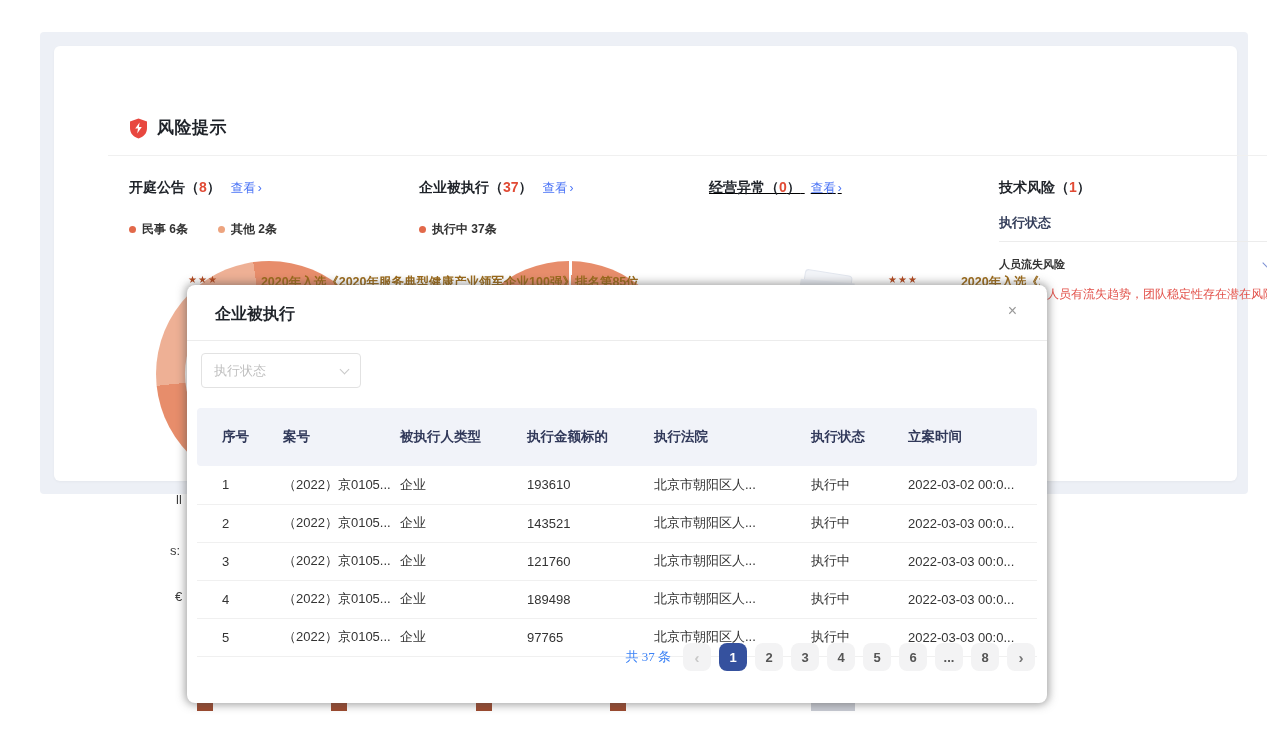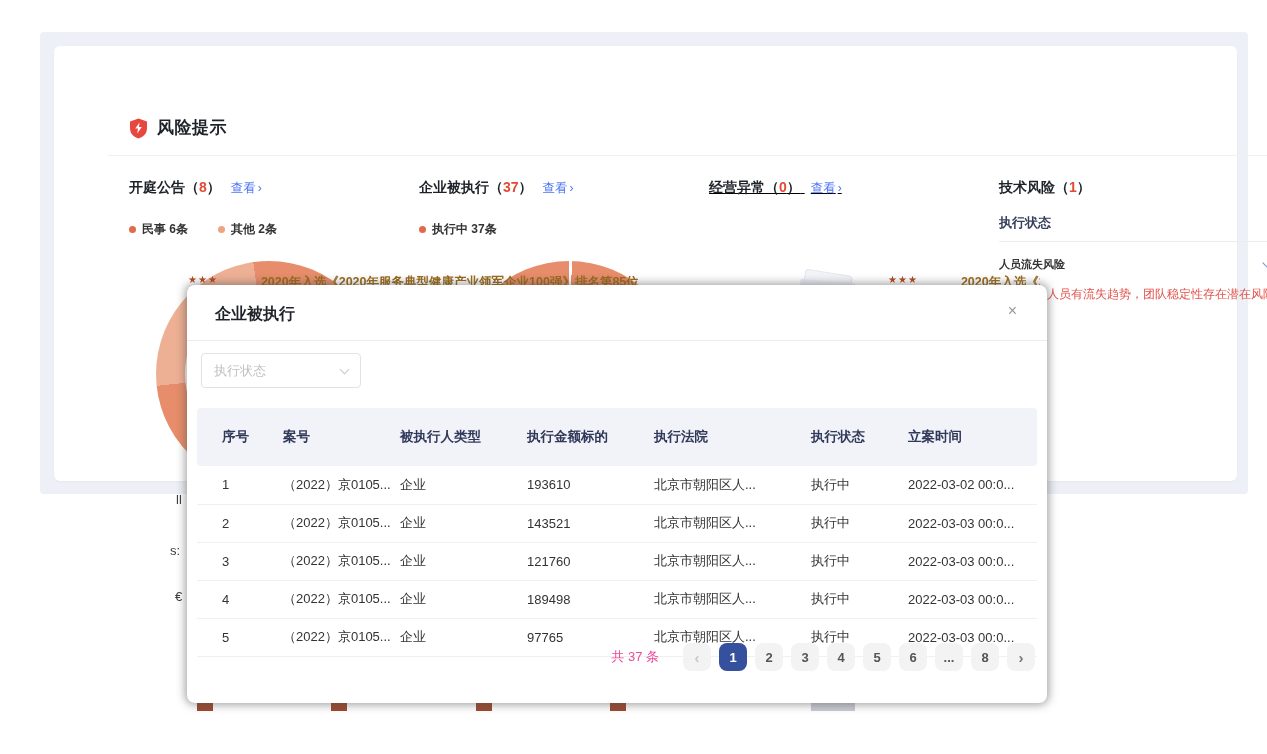--- a/index.html
+++ b/index.html
@@ -63,21 +63,21 @@
   .filter-placeholder{font-size:13px;color:#bfbfbf;}
   .filter-caret{width:7px;height:7px;border-left:1.4px solid #c9c9c9;border-bottom:1.4px solid #c9c9c9;transform:rotate(-45deg);margin-top:-3px;}
 
   .mtable{position:absolute;left:10px;top:123px;width:840px;border-collapse:collapse;table-layout:fixed;}
   .mtable th{background:#f1f3f9;height:58px;text-align:left;padding:0 0 0 25px;font-size:13.5px;font-weight:700;color:#31395a;white-space:nowrap;}
   .mtable th:first-child{border-radius:4px 0 0 4px;}
   .mtable th:last-child{border-radius:0 4px 4px 0;}
   .mtable td{height:38px;padding:0 0 0 25px;font-size:13px;color:#333;white-space:nowrap;border-bottom:1px solid #f0f0f0;}
 
   .pager{position:absolute;right:12px;top:358px;display:flex;align-items:center;gap:8px;}
-  .pager-total{font-size:13px;color:#ec4899;margin-right:16px;}
+  .pager-total{font-size:13px;color:#3b82f6;margin-right:4px;font-family:Liberation Serif, serif;}
   .pbtn{min-width:28px;height:28px;border:none;border-radius:8px;background:#f3f3f4;color:#555;font-size:13px;font-weight:600;cursor:pointer;display:flex;align-items:center;justify-content:center;padding:0 6px;}
   .pbtn.active{background:#35519e;color:#fff;}
   .pbtn.prev{color:#c8c8c8;font-size:15px;}
   .pbtn.next{color:#777;font-size:15px;}
 </style>
 </head>
 <body>
 
 <div class="stage">
 

